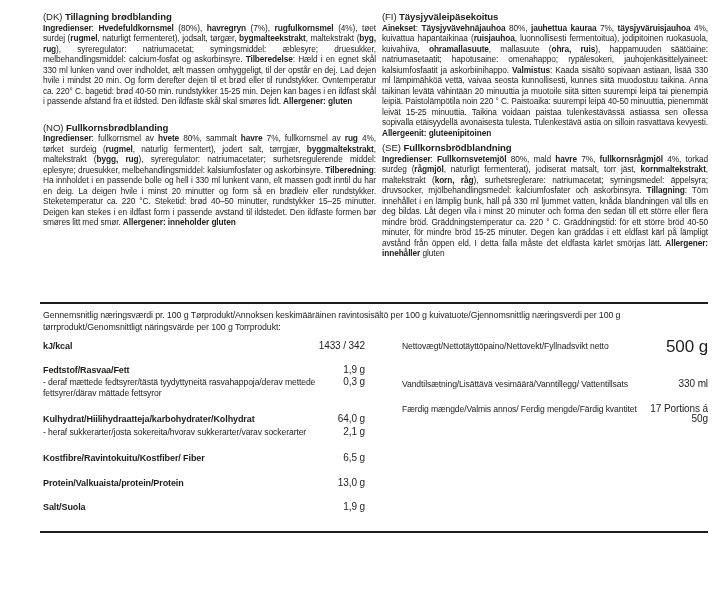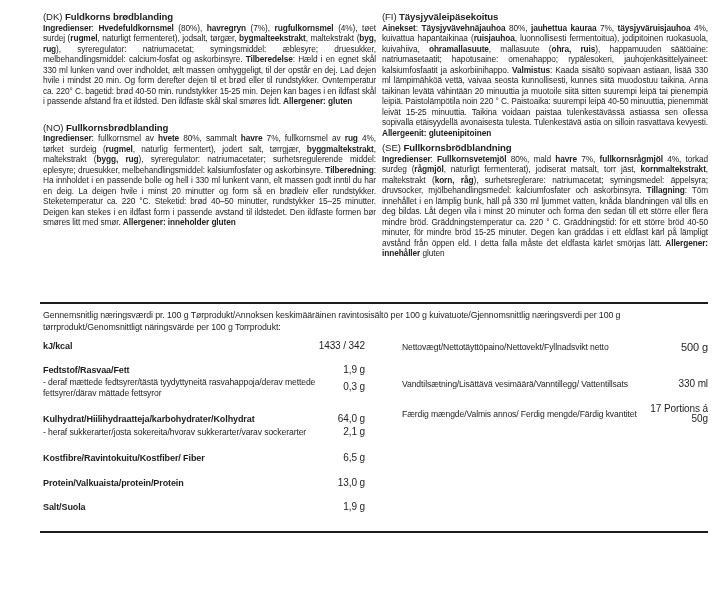--- a/index.html
+++ b/index.html
@@ -23,45 +23,45 @@
   .rule { position:absolute; left:40px; width:668px; height:1.6px; background:var(--ink,#1d1d1b); }
   .rule-top { top:302px; }
   .rule-bottom { top:531px; }
 
   .nut-header { position:absolute; left:43px; top:310px; width:665px; font-size:8.8px; line-height:11.5px; }
 
   .nut-table { position:absolute; top:341px; }
   .nut-left  { left:43px;  width:322px; }
   .nut-right { left:402px; width:306px; }
 
-  .nrow { display:flex; align-items:center; }
+  .nrow { display:flex; align-items:flex-start; }
   .nlbl { flex:1; font-size:8.6px; line-height:10.5px; padding-right:8px; }
   .nlbl.bold { font-weight:bold; font-size:9px; }
   .nval { flex-shrink:0; font-size:10px; line-height:10.5px; white-space:pre-line; text-align:right; }
-  .nval.large  { font-size:11px; line-height:12px; }
+  .nval.large  { font-size:17px; line-height:12px; }
   .nval.medium { font-size:10px; }
 
   .nut-left .nrow:nth-child(1){ margin-bottom:13px; }
   .nut-left .nrow:nth-child(2){ margin-bottom:2px; }
   .nut-left .nrow:nth-child(3){ margin-bottom:16px; }
   .nut-left .nrow:nth-child(4){ margin-bottom:2px; }
   .nut-left .nrow:nth-child(5){ margin-bottom:16px; }
   .nut-left .nrow:nth-child(6){ margin-bottom:14px; }
   .nut-left .nrow:nth-child(7){ margin-bottom:14px; }
 
   .nut-right .nrow:nth-child(1){ margin-bottom:26px; }
   .nut-right .nrow:nth-child(2){ margin-bottom:14px; }
   .nut-right .nrow:nth-child(3){ margin-bottom:13px; }
 </style>
 </head>
 <body>
 
 <div class="col col-left">
   <section class="lang">
-    <h3 class="sec-title"><span class="tag">(DK)</span> <span>Fuldkorns brødblanding</span></h3>
+    <h3 class="sec-title"><span class="tag">(DK)</span> <span>Tillagning brødblanding</span></h3>
     <p class="sec-body"><b>Ingredienser</b>: <b>Hvedefuldkornsmel</b> (80%), <b>havregryn</b> (7%), <b>rugfulkornsmel</b> (4%), tøet surdej (<b>rugmel</b>, naturligt fermenteret), jodsalt, tørgær, <b>bygmalteekstrakt</b>, maltekstrakt (<b>byg, rug</b>), syreregulator: natriumacetat; syrningsmiddel: æblesyre; druesukker, melbehandlingsmiddel: calcium-fosfat og askorbinsyre. <b>Tilberedelse</b>: Hæld i en egnet skål 330 ml lunken vand over indholdet, ælt massen omhyggeligt, til der opstår en dej. Lad dejen hvile i mindst 20 min. Og form derefter dejen til et brød eller til rundstykker. Ovntemperatur ca. 220° C. bagetid: brød 40-50 min. rundstykker 15-25 min. Dejen kan bages i en ildfast skål i passende afstand fra et ildsted. Den ildfaste skål skal smøres lidt. <b>Allergener: gluten</b></p>
   </section>
   <section class="lang">
     <h3 class="sec-title"><span class="tag">(NO)</span> <span>Fullkornsbrødblanding</span></h3>
     <p class="sec-body"><b>Ingredienser</b>: fullkornsmel av <b>hvete</b> 80%, sammalt <b>havre</b> 7%, fullkornsmel av <b>rug</b> 4%, tørket surdeig (<b>rugmel</b>, naturlig fermentert), jodert salt, tørrgjær, <b>byggmaltekstrakt</b>, maltekstrakt (<b>bygg, rug</b>), syreregulator: natriumacetater; surhetsregulerende middel: eplesyre; druesukker, melbehandlingsmiddel: kalsiumfosfater og askorbinsyre. <b>Tilberedning</b>: Ha innholdet i en passende bolle og hell i 330 ml lunkent vann, elt massen godt inntil du har en deig. La deigen hvile i minst 20 minutter og form så en brødleiv eller rundstykker. Steketemperatur ca. 220 °C. Steketid: brød 40–50 minutter, rundstykker 15–25 minutter. Deigen kan stekes i en ildfast form i passende avstand til ildstedet. Den ildfaste formen bør smøres litt med smør. <b>Allergener: inneholder gluten</b></p>
   </section>
 </div>
 
 <div class="col col-right">
   <section class="lang">

